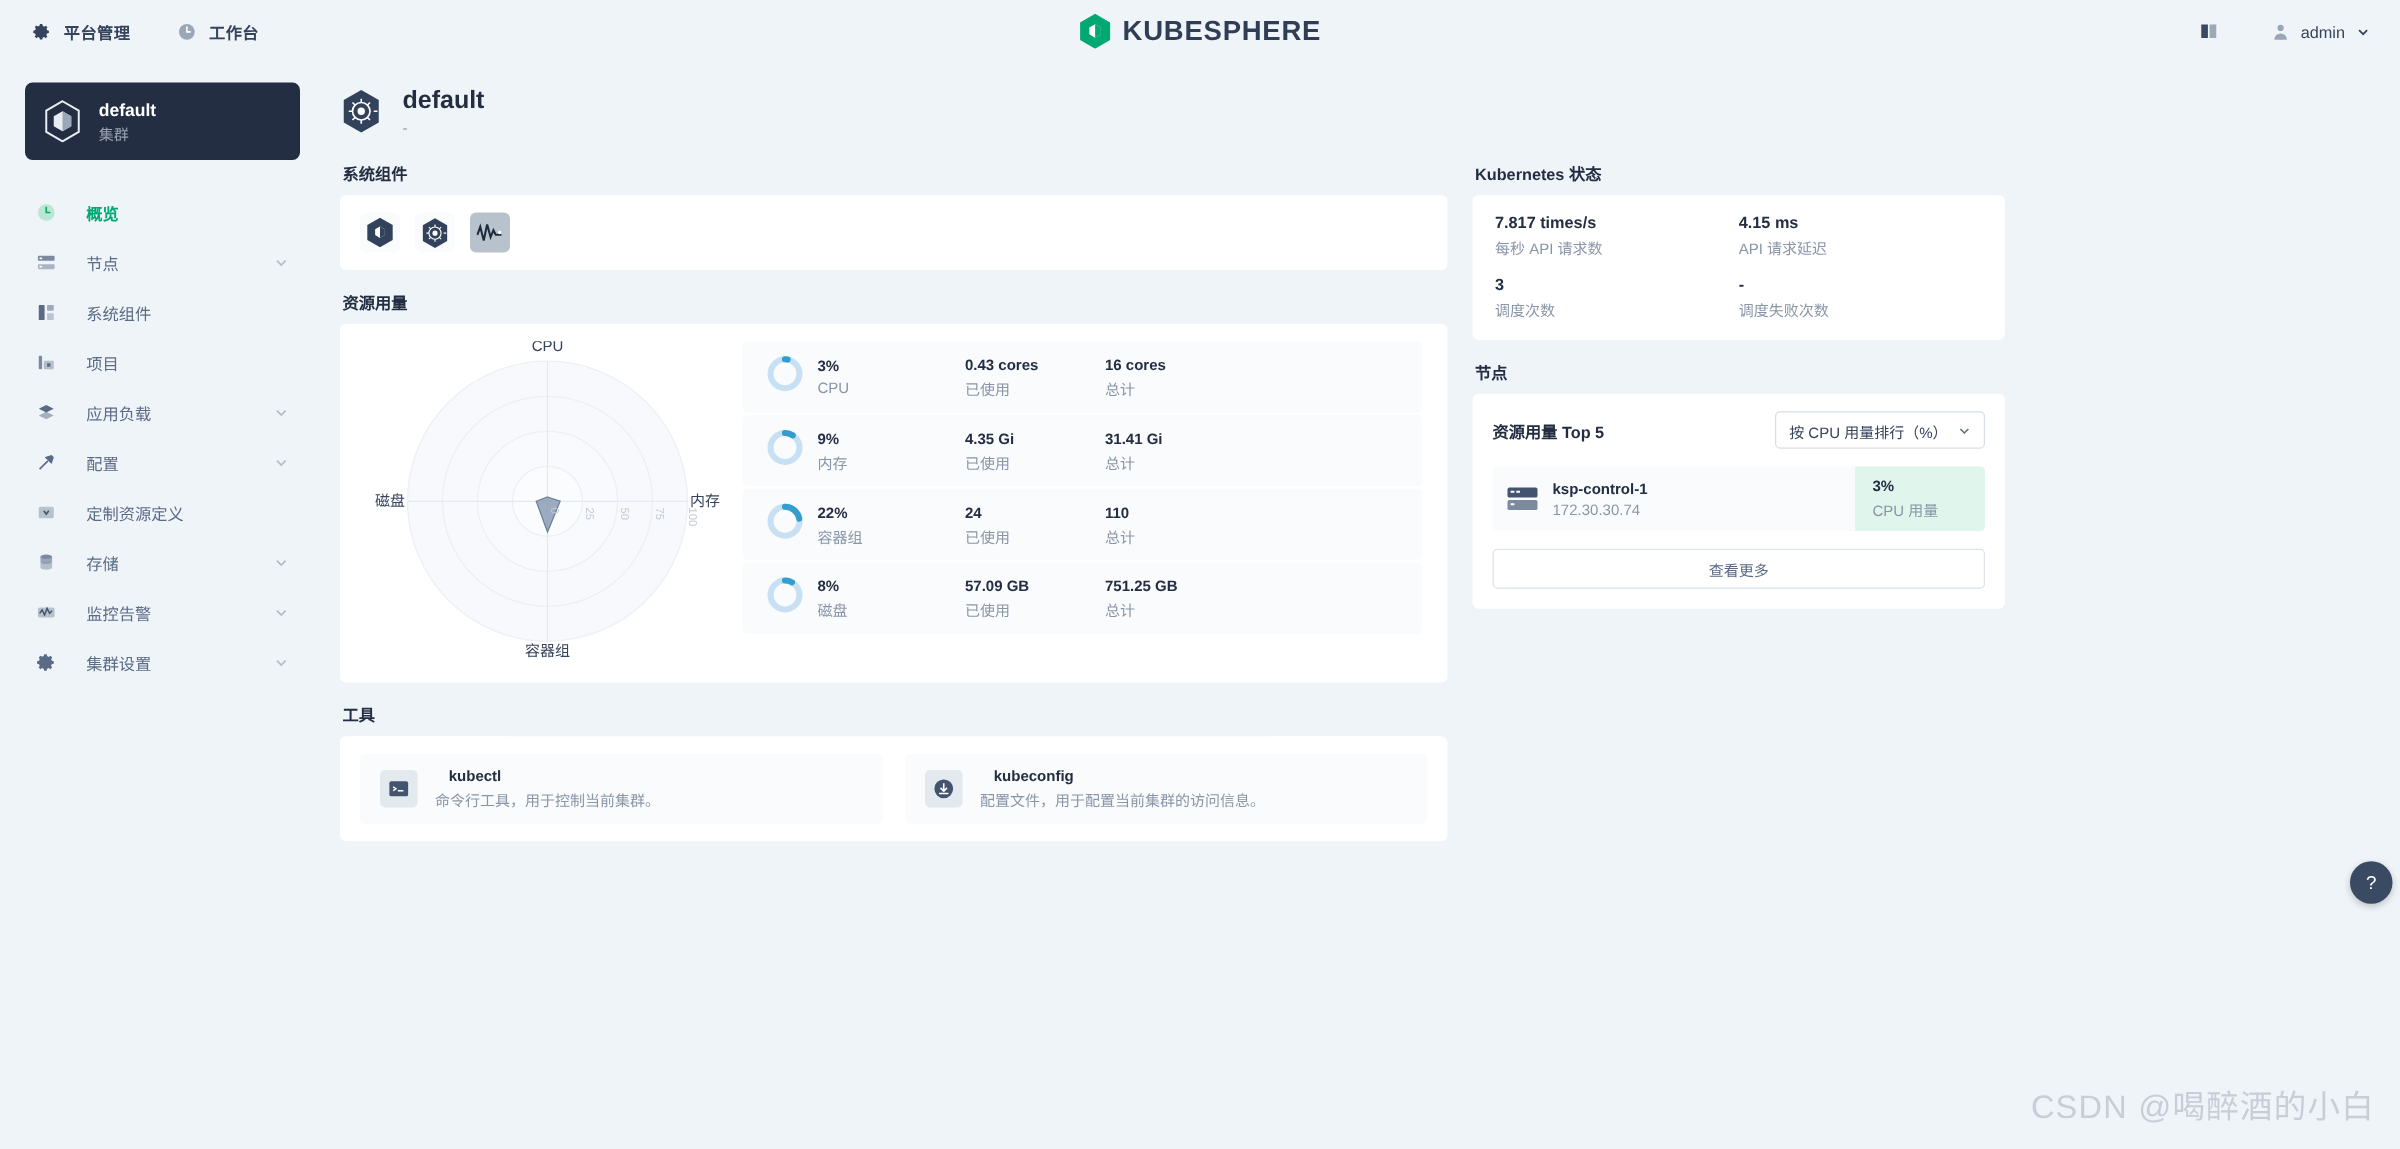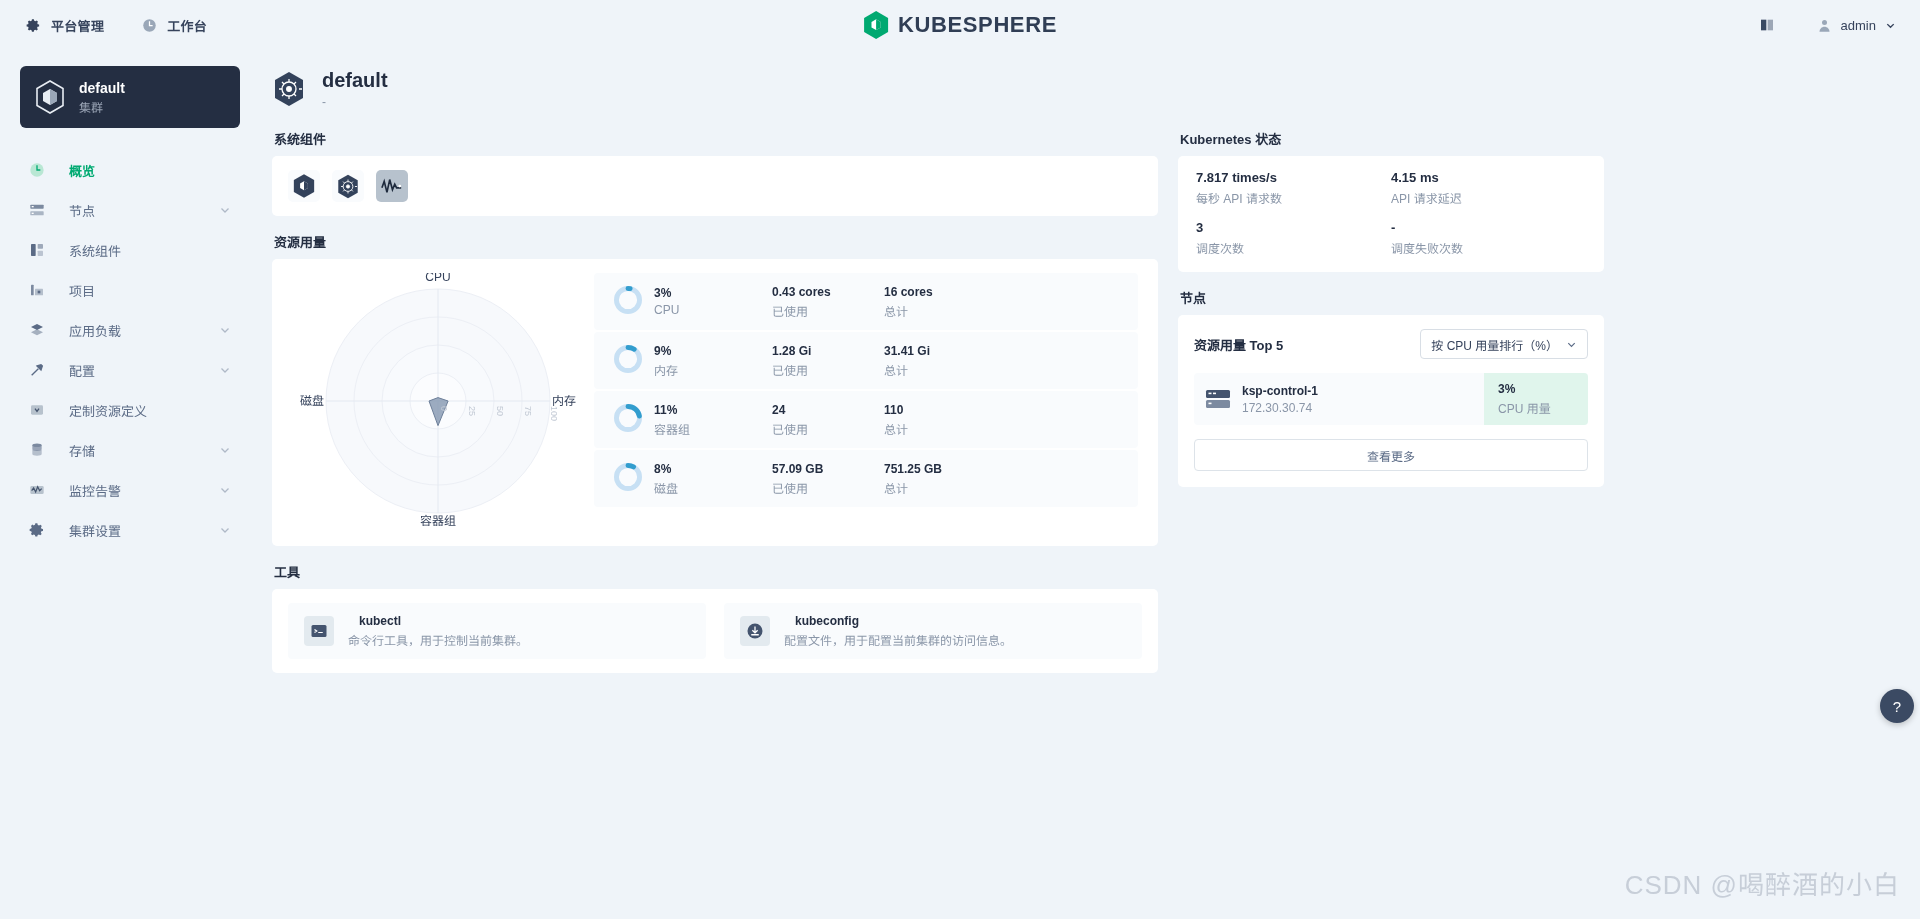--- a/index.html
+++ b/index.html
@@ -494,38 +494,38 @@
                 <svg width="32" height="32" viewBox="0 0 36 36">
                   <circle cx="18" cy="18" r="13" fill="none" stroke="#c7e0f4" stroke-width="5.5"></circle>
                   <circle cx="18" cy="18" r="13" fill="none" stroke="#329dce" stroke-width="5.5" stroke-dasharray="7.35 81.68" stroke-linecap="round" transform="rotate(-90 18 18)"></circle>
                 </svg>
               </div>
               <div class="m-col c1">
                 <span class="m-v">9%</span>
                 <span class="m-l">内存</span>
               </div>
               <div class="m-col c2">
-                <span class="m-v">1.28 Gi</span>
+                <span class="m-v">4.35 Gi</span>
                 <span class="m-l">已使用</span>
               </div>
               <div class="m-col c2">
                 <span class="m-v">31.41 Gi</span>
                 <span class="m-l">总计</span>
               </div>
             </div>
 
             <div class="metric-row">
               <div class="donut-wrap">
                 <svg width="32" height="32" viewBox="0 0 36 36">
                   <circle cx="18" cy="18" r="13" fill="none" stroke="#c7e0f4" stroke-width="5.5"></circle>
                   <circle cx="18" cy="18" r="13" fill="none" stroke="#329dce" stroke-width="5.5" stroke-dasharray="17.97 81.68" stroke-linecap="round" transform="rotate(-90 18 18)"></circle>
                 </svg>
               </div>
               <div class="m-col c1">
-                <span class="m-v">11%</span>
+                <span class="m-v">22%</span>
                 <span class="m-l">容器组</span>
               </div>
               <div class="m-col c2">
                 <span class="m-v">24</span>
                 <span class="m-l">已使用</span>
               </div>
               <div class="m-col c2">
                 <span class="m-v">110</span>
                 <span class="m-l">总计</span>
               </div>

